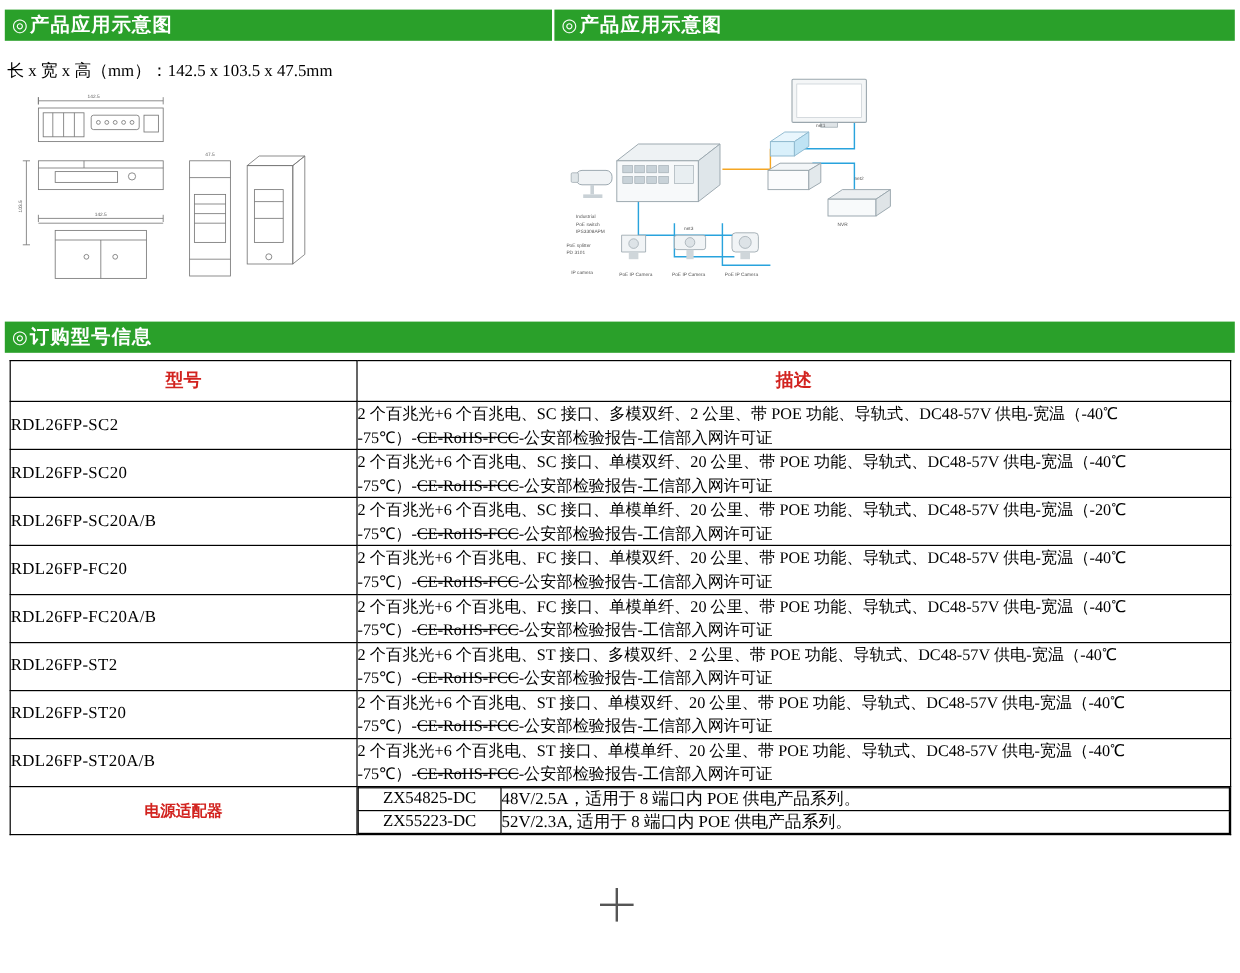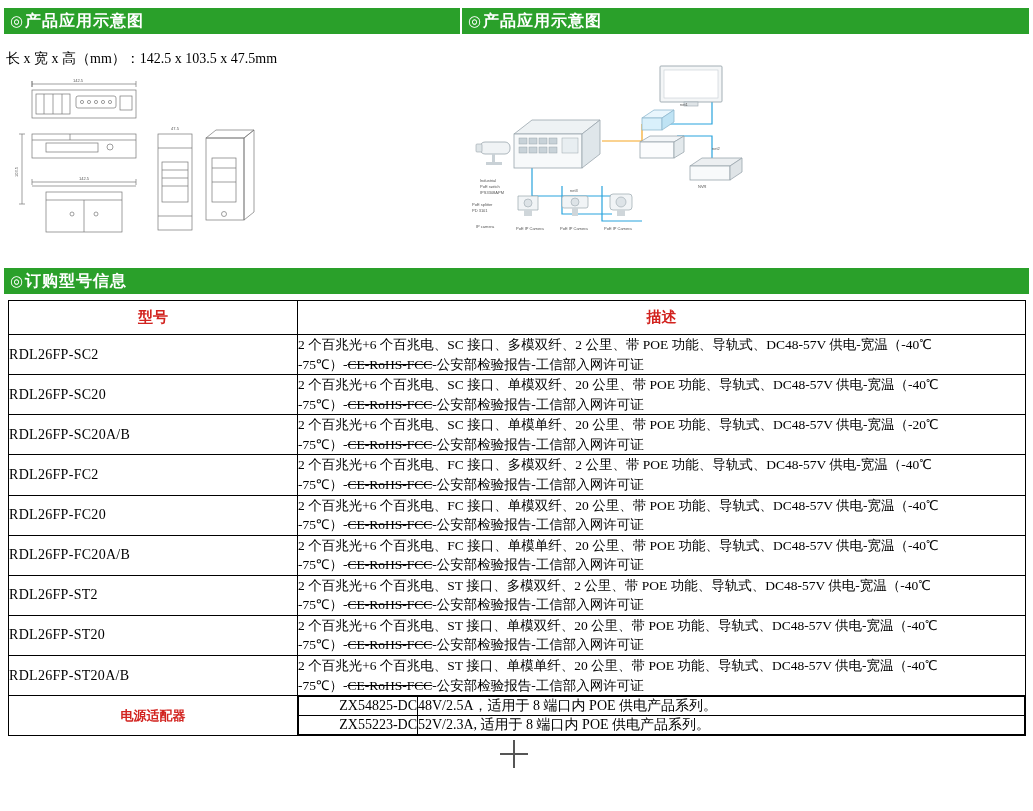--- a/index.html
+++ b/index.html
@@ -134,21 +134,21 @@
   }
   .adapter-inner td {
     border: 0;
     font-size: 14px;
     font-family: "Liberation Serif", serif;
     padding: 6px 8px;
   }
   .adapter-inner tr:first-child td {
     border-bottom: 1px solid #000;
   }
-  .ad-code { width: 118px; text-align: right; margin-top: 16px; }
+  .ad-code { width: 118px; text-align: center; margin-top: 16px; }
   .ad-desc { padding-left: 10px; margin-top: 44px; }
 
   
   .cursor-plus {
     position: absolute;
     left: 500px;
     top: 740px;
     width: 28px;
     height: 28px;
     pointer-events: none;
@@ -375,27 +375,20 @@
         </td>
       </tr>
       <tr>
         <td class="model">RDL26FP-SC20A/B</td>
         <td class="desc">
           <div>2 个百兆光+6 个百兆电、SC 接口、单模单纤、20 公里、带 POE 功能、导轨式、DC48-57V 供电-宽温（-20℃</div>
           <div class="l2"><span>-75℃）-</span><span class="strike">CE-RoHS-FCC</span><span>-公安部检验报告-工信部入网许可证</span></div>
         </td>
       </tr>
       <tr>
-        <td class="model">RDL26FP-FC2</td>
-        <td class="desc">
-          <div>2 个百兆光+6 个百兆电、FC 接口、多模双纤、2 公里、带 POE 功能、导轨式、DC48-57V 供电-宽温（-40℃</div>
-          <div class="l2"><span>-75℃）-</span><span class="strike">CE-RoHS-FCC</span><span>-公安部检验报告-工信部入网许可证</span></div>
-        </td>
-      </tr>
-      <tr>
         <td class="model">RDL26FP-FC20</td>
         <td class="desc">
           <div>2 个百兆光+6 个百兆电、FC 接口、单模双纤、20 公里、带 POE 功能、导轨式、DC48-57V 供电-宽温（-40℃</div>
           <div class="l2"><span>-75℃）-</span><span class="strike">CE-RoHS-FCC</span><span>-公安部检验报告-工信部入网许可证</span></div>
         </td>
       </tr>
       <tr>
         <td class="model">RDL26FP-FC20A/B</td>
         <td class="desc">
           <div>2 个百兆光+6 个百兆电、FC 接口、单模单纤、20 公里、带 POE 功能、导轨式、DC48-57V 供电-宽温（-40℃</div>

